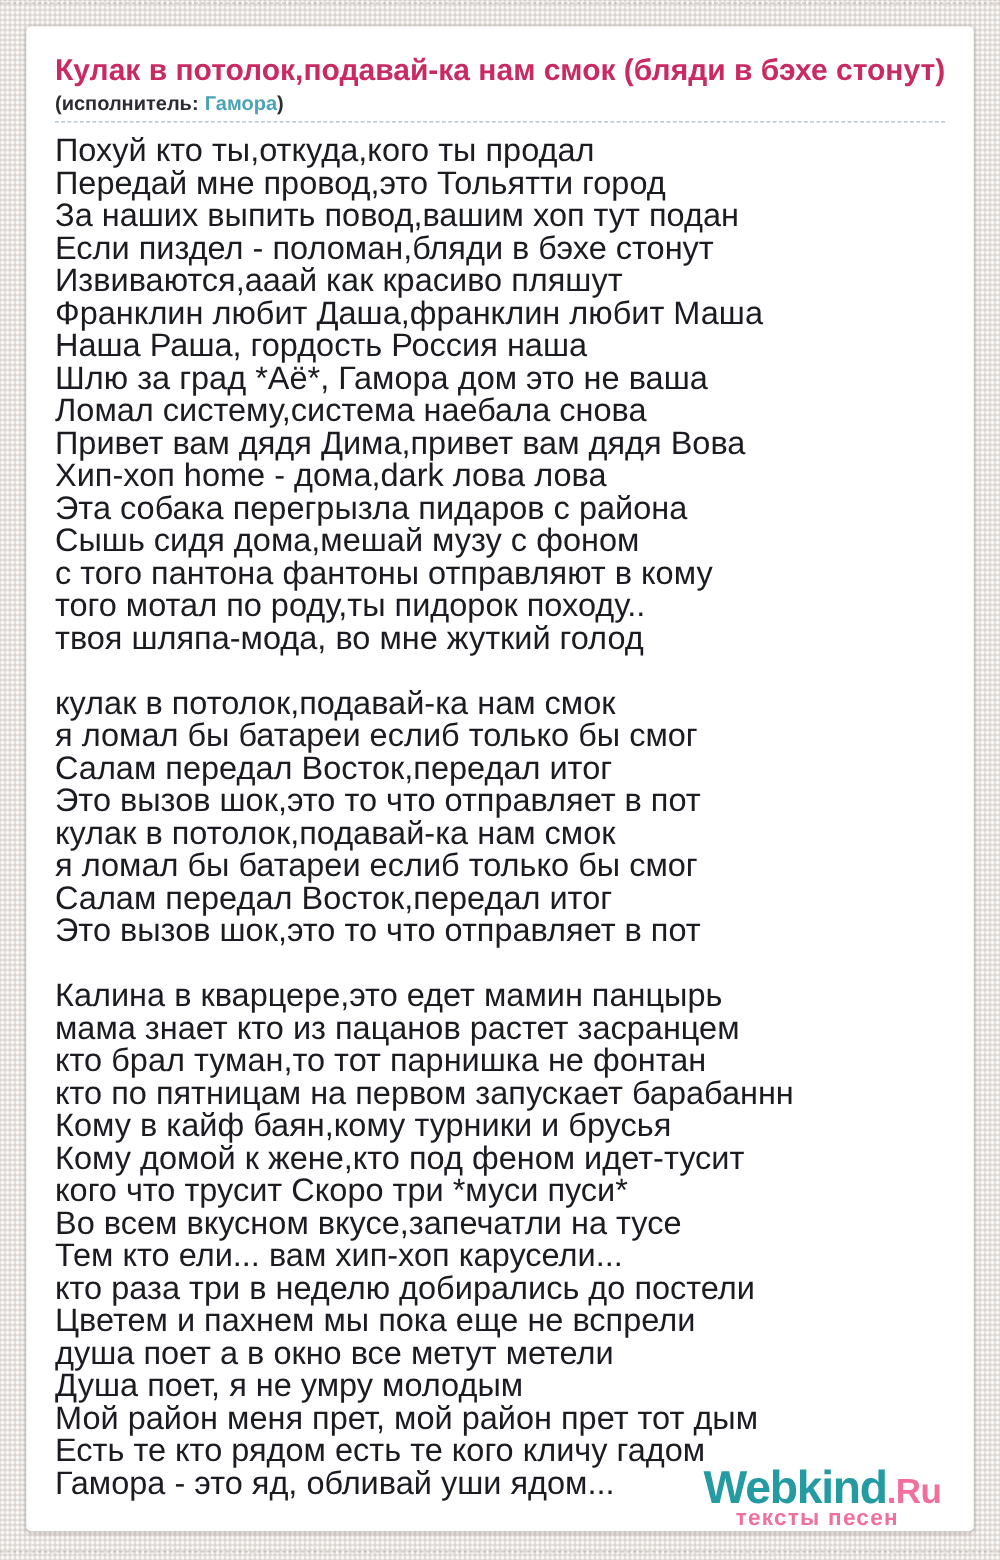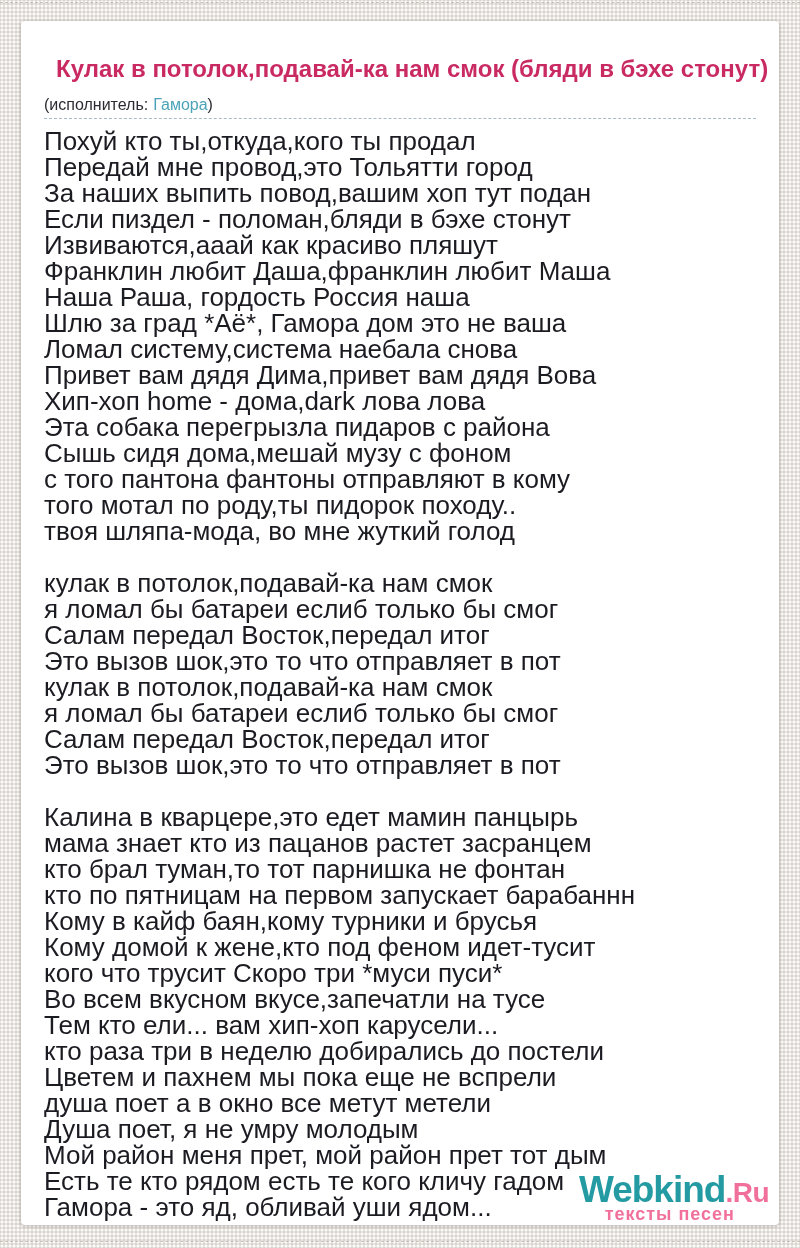--- a/index.html
+++ b/index.html
@@ -35,34 +35,35 @@
     right: 21px;
     bottom: 23px;
     background: var(--card-bg, #ffffff);
     border-radius: 4px;
     box-shadow: 0 1px 4px rgba(80,70,60,0.35);
     padding: 22px 23px 0 23px;
     box-sizing: border-box;
   }
 
   .title {
-    margin: 12px;
+    margin: 0;
     font-size: 24px;
     line-height: 28px;
     font-weight: bold;
     color: var(--title, #ca2a62);
     letter-spacing: 0;
     white-space: nowrap;
   }
 
   .artist-line {
     margin-top: 3px;
     font-size: 16px;
     line-height: 20px;
     color: #2b2b33;
+    font-weight: bold;
   }
   .artist-link {
     color: var(--artist-link, #4aa3b7);
     text-decoration: none;
     margin-left: 5px;
     cursor: pointer;
   }
 
   .separator {
     margin-top: 2px;
@@ -73,21 +74,21 @@
   .lyrics {
     margin-top: 9px;
     font-size: 26px;
     line-height: 26px;
     color: var(--lyrics-text, #1b1b22);
     white-space: pre-line;
   }
 
   .logo {
     position: absolute;
-    right: 10px;
+    right: 26px;
     bottom: 2px;
     text-align: right;
     cursor: pointer;
     line-height: 1;
   }
   .logo-main {
     font-size: 37px;
     font-weight: bold;
     color: var(--logo-teal, #249ba2);
     letter-spacing: -1px;

